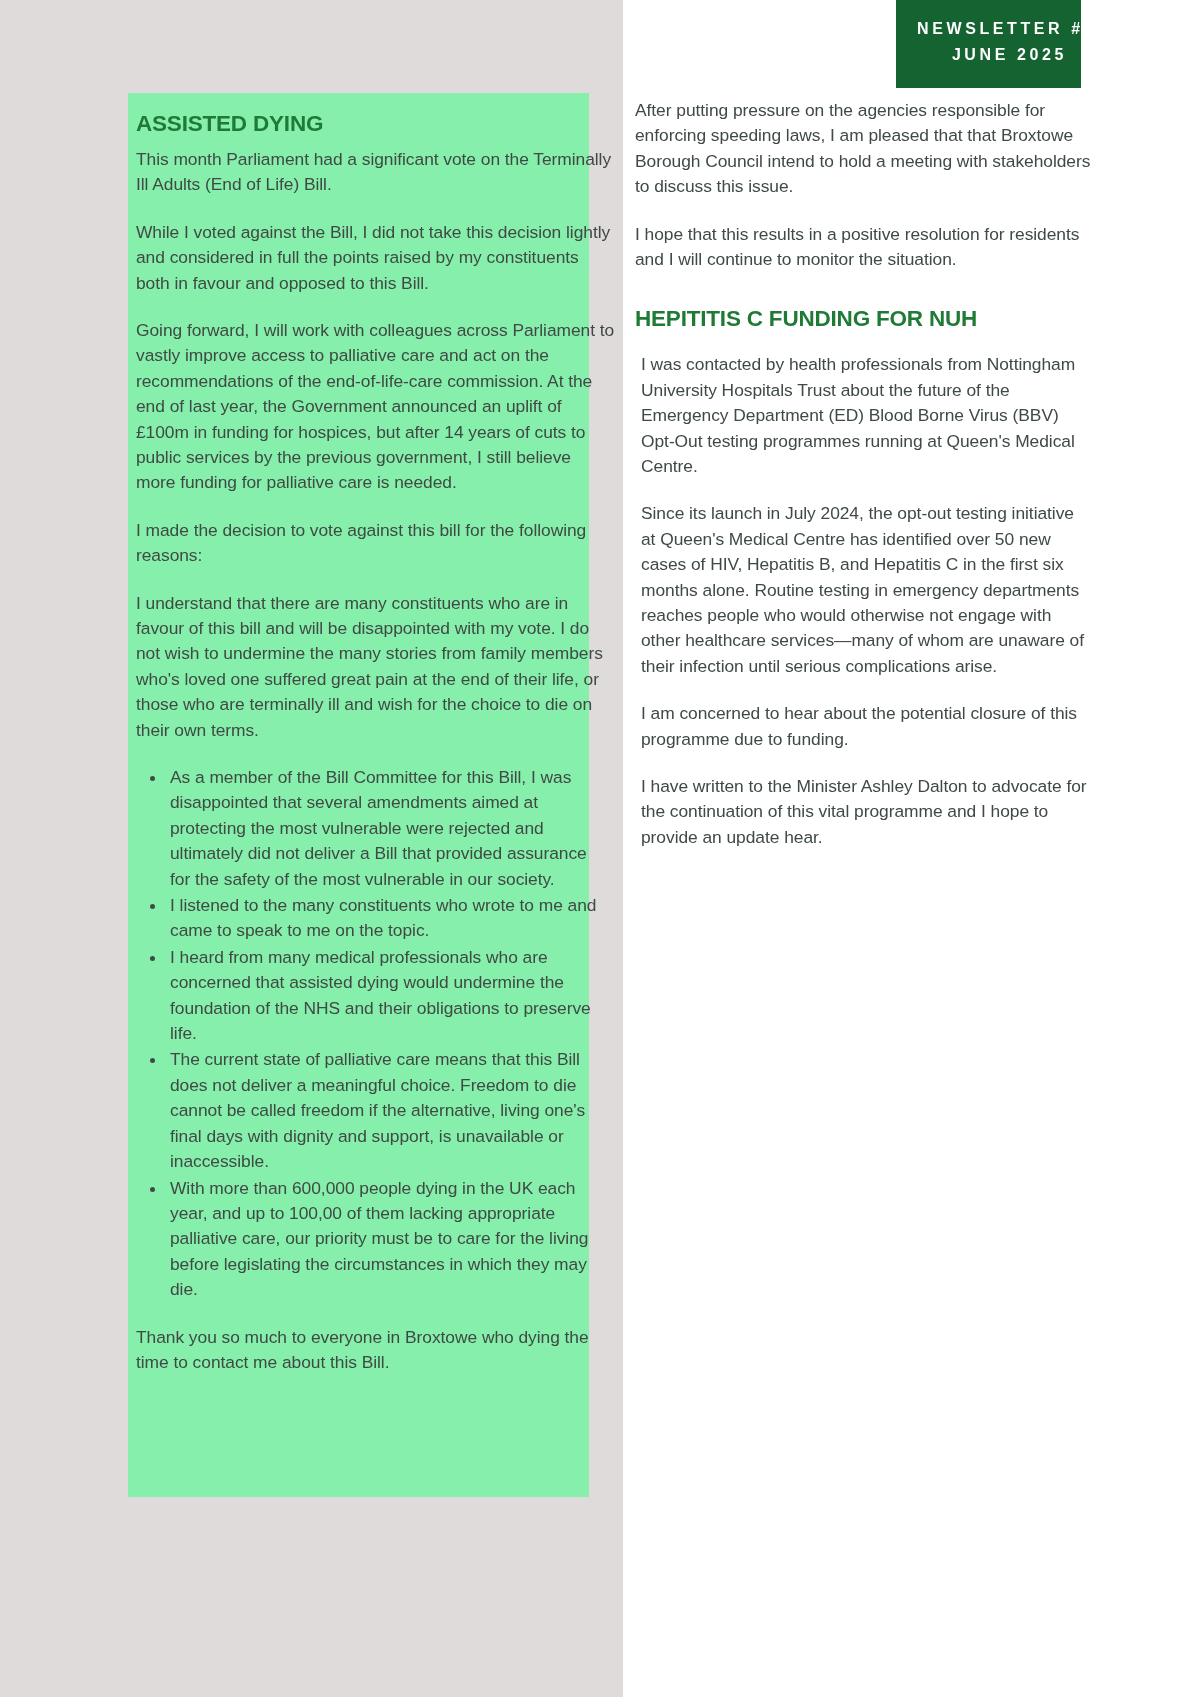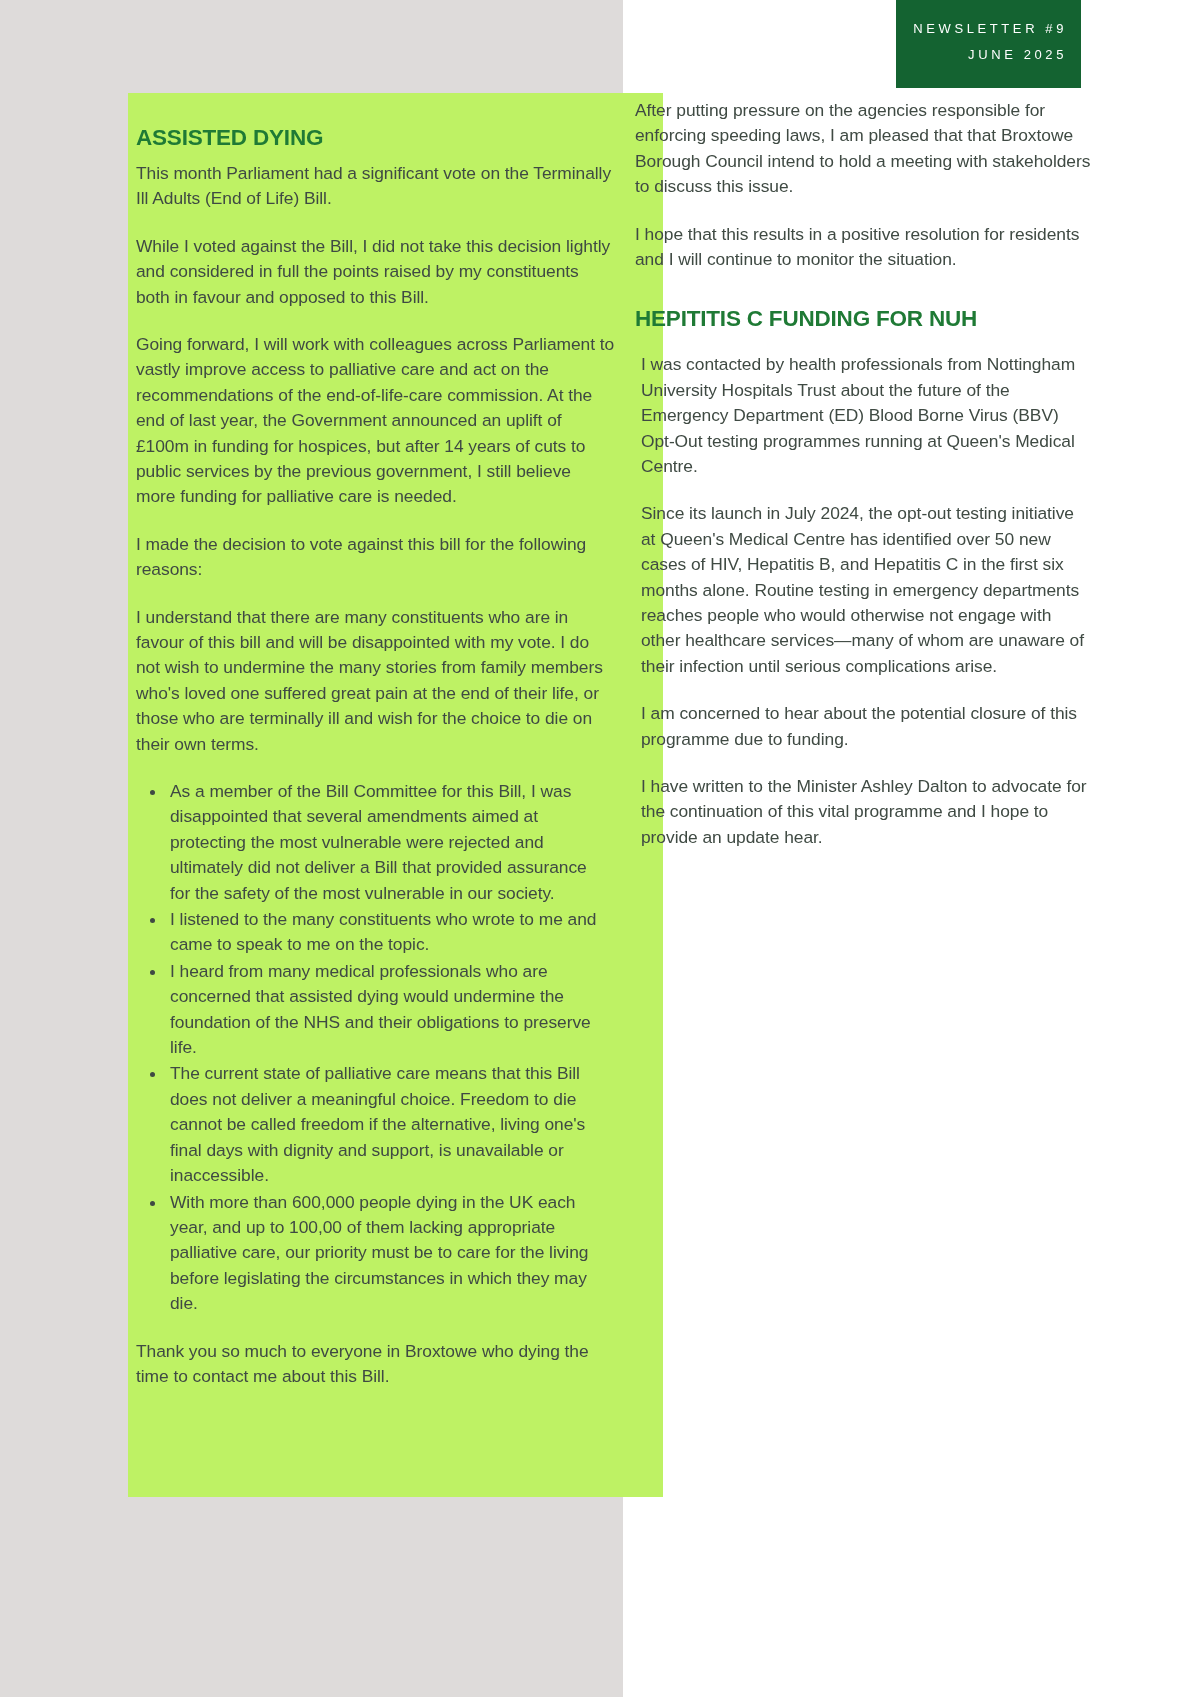--- a/index.html
+++ b/index.html
@@ -41,37 +41,38 @@
     top: 0;
     width: 185px;
     height: 88px;
     background: #146331;
     color: #ffffff;
     box-sizing: border-box;
     padding: 16px 14px 0 0;
     text-align: right;
   }
   .masthead-line {
-    font-size: 13px;
-    font-weight: 400;
+    font-size: 16px;
+    font-weight: 700;
     letter-spacing: 3.6px;
     line-height: 26px;
     white-space: nowrap;
+    margin-left: 21px;
   }
 
   
   .green-card {
     position: absolute;
     left: 128px;
     top: 93px;
-    width: 535px;
+    width: 461px;
     min-height: 1404px;
-    background: #bef264;
+    background: #86efac;
     box-sizing: border-box;
-    padding: 32px 0 22px 0;
+    padding: 18px 0 22px 0;
   }
   .green-card .inner {
     padding: 0 8px 0 8px;
     width: 495px;
     box-sizing: border-box;
   }
 
   
   .right-col {
     position: absolute;

